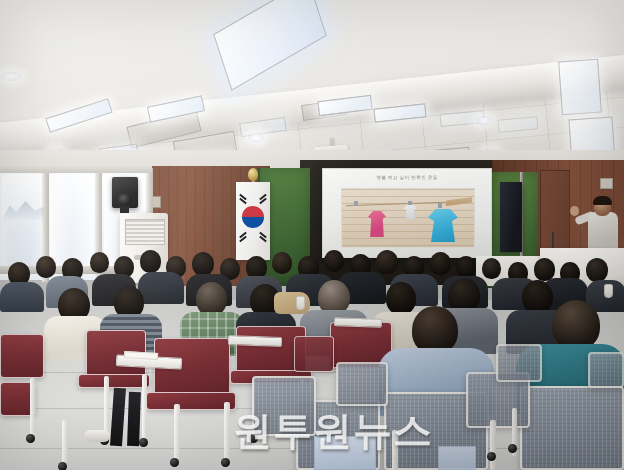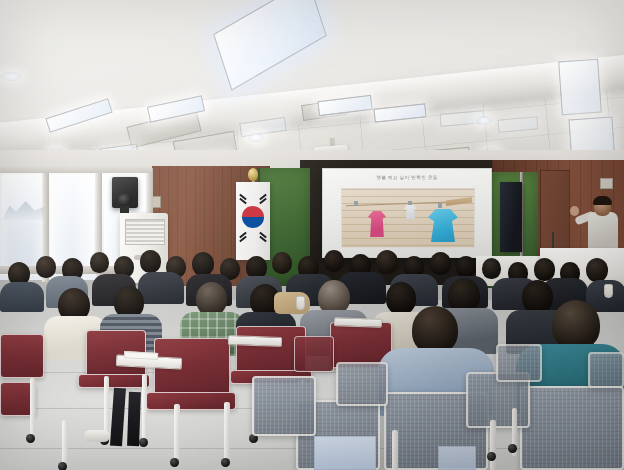--- a/index.html
+++ b/index.html
@@ -723,14 +723,15 @@
     <div class="caster" style="left:487px; top:452px;"></div>
     <div class="caster" style="left:508px; top:444px;"></div>
   </div>
 
   <div class="cup" style="left:296px; top:296px;"></div>
   <div class="cup" style="left:604px; top:284px;"></div>
 
   <div class="grain"></div>
   <div class="vignette"></div>
 
+  <div class="watermark">원투원뉴스</div>
 
 </div>
 
 </body></html>

